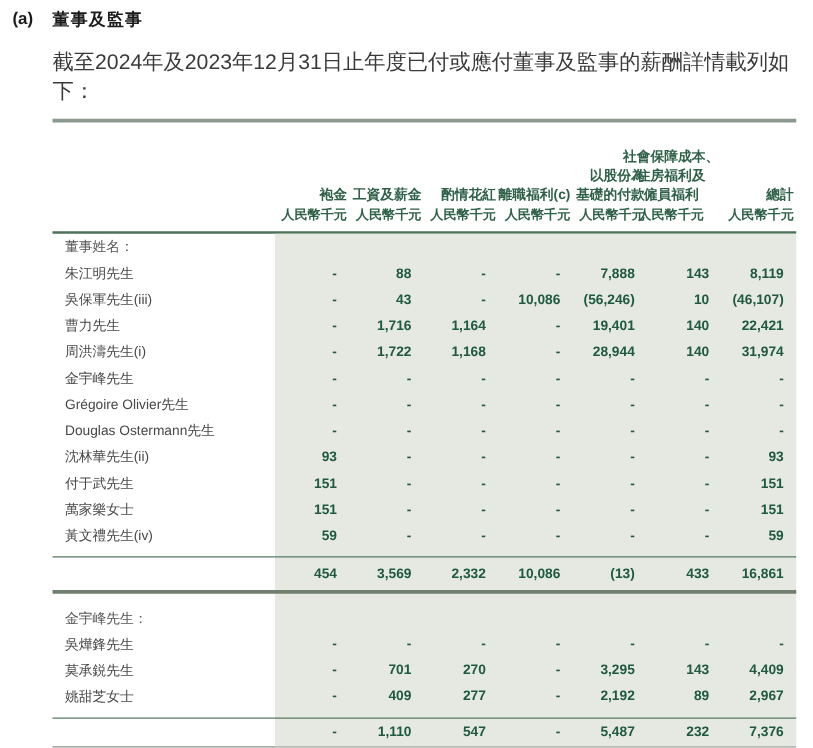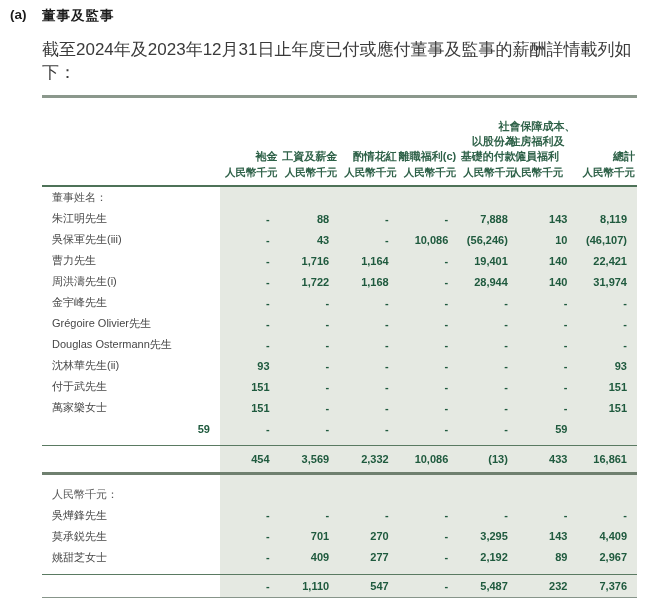--- a/index.html
+++ b/index.html
@@ -203,20 +203,21 @@
         <div class="name">萬家樂女士</div>
         <div class="num">151</div>
         <div class="num">-</div>
         <div class="num">-</div>
         <div class="num">-</div>
         <div class="num">-</div>
         <div class="num">-</div>
         <div class="num">151</div>
       </div>
       <div class="row name-row">
+        <div class="name">黃文禮先生(iv)</div>
         <div class="num">59</div>
         <div class="num">-</div>
         <div class="num">-</div>
         <div class="num">-</div>
         <div class="num">-</div>
         <div class="num">-</div>
         <div class="num">59</div>
       </div>
       <div class="gap6"></div>
       <div class="sep-thin"></div>
@@ -226,21 +227,21 @@
         <div class="num">3,569</div>
         <div class="num">2,332</div>
         <div class="num">10,086</div>
         <div class="num">(13)</div>
         <div class="num">433</div>
         <div class="num">16,861</div>
       </div>
       <div class="sep-thick"></div>
       <div class="gap8"></div>
       <div class="row group-heading-row">
-        <div class="name">人民幣千元：</div>
+        <div class="name">金宇峰先生：</div>
         <div class="num"></div>
         <div class="num"></div>
         <div class="num"></div>
         <div class="num"></div>
         <div class="num"></div>
         <div class="num"></div>
         <div class="num"></div>
       </div>
       <div class="row name-row">
         <div class="name">吳燁鋒先生</div>

